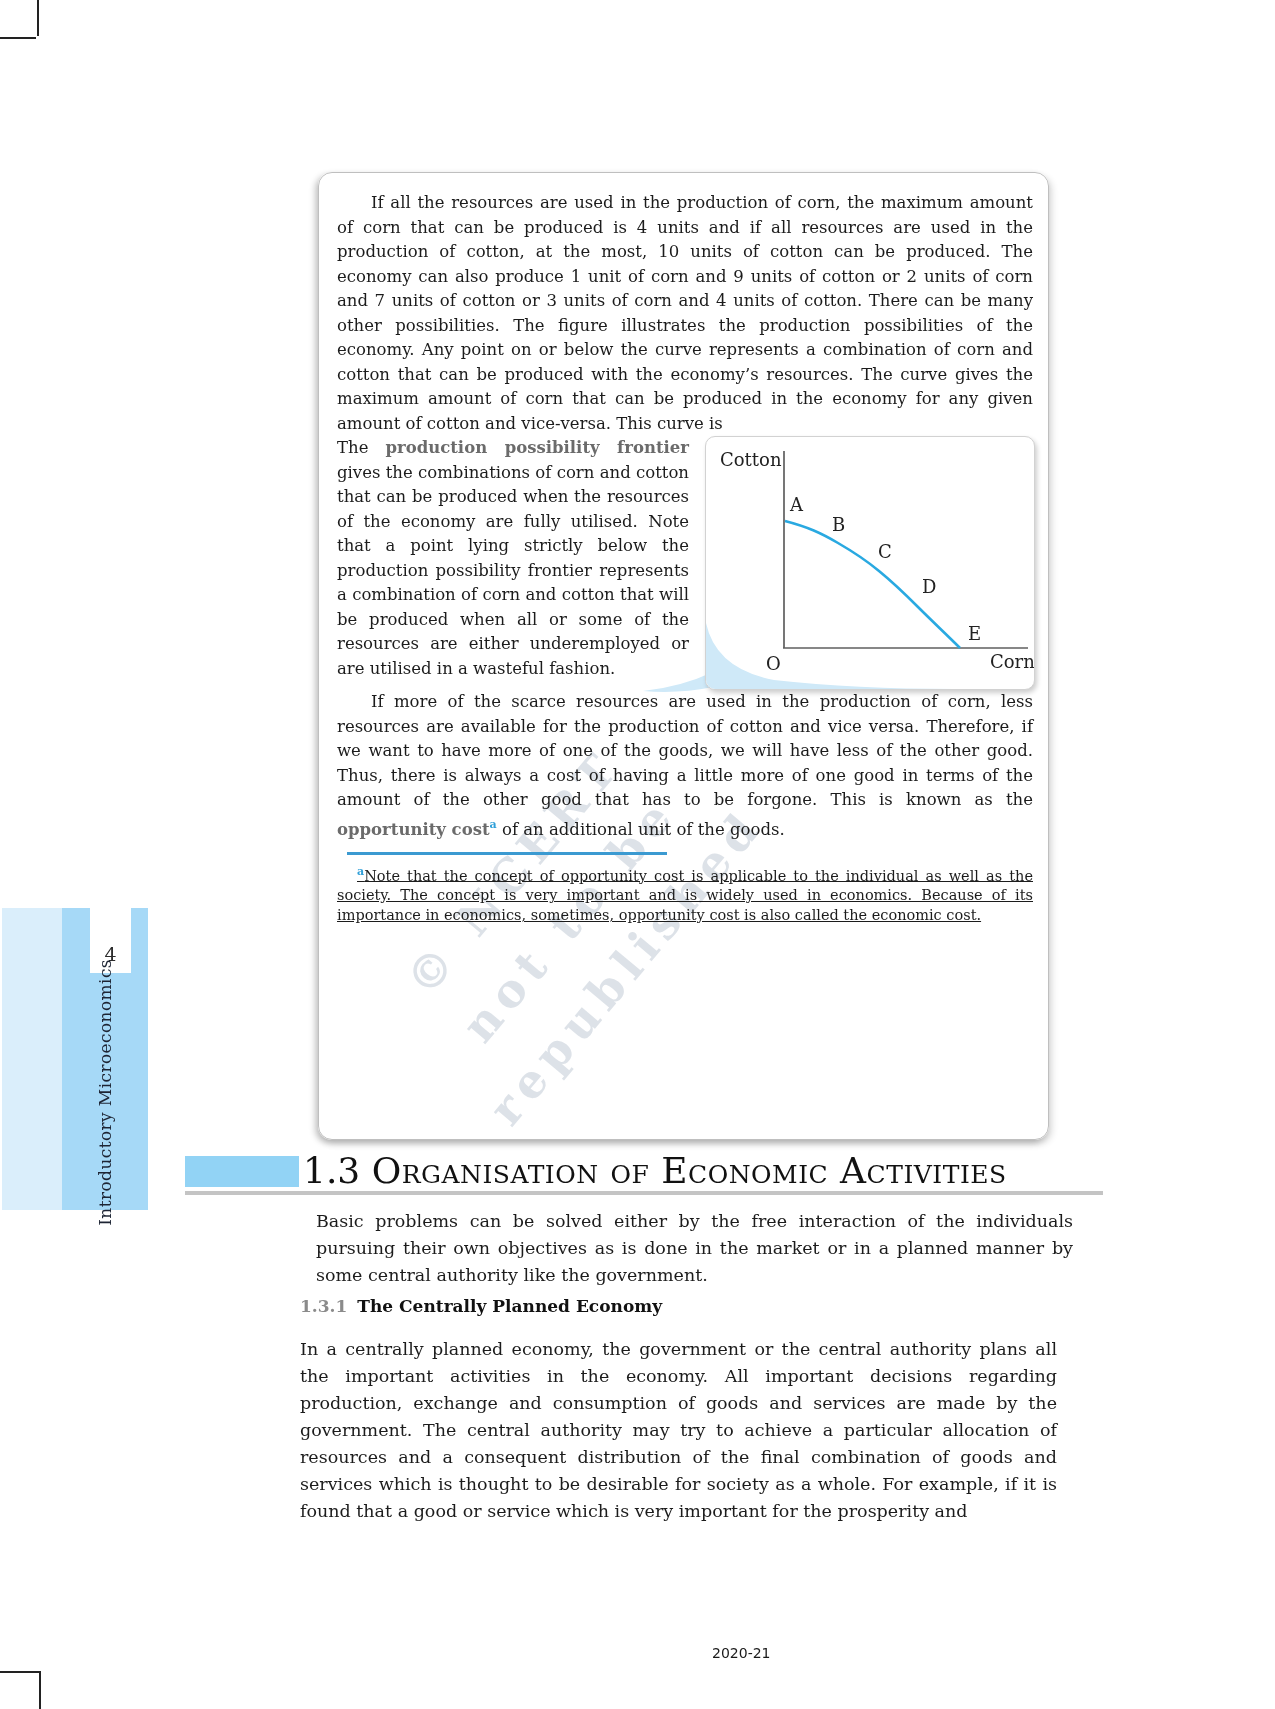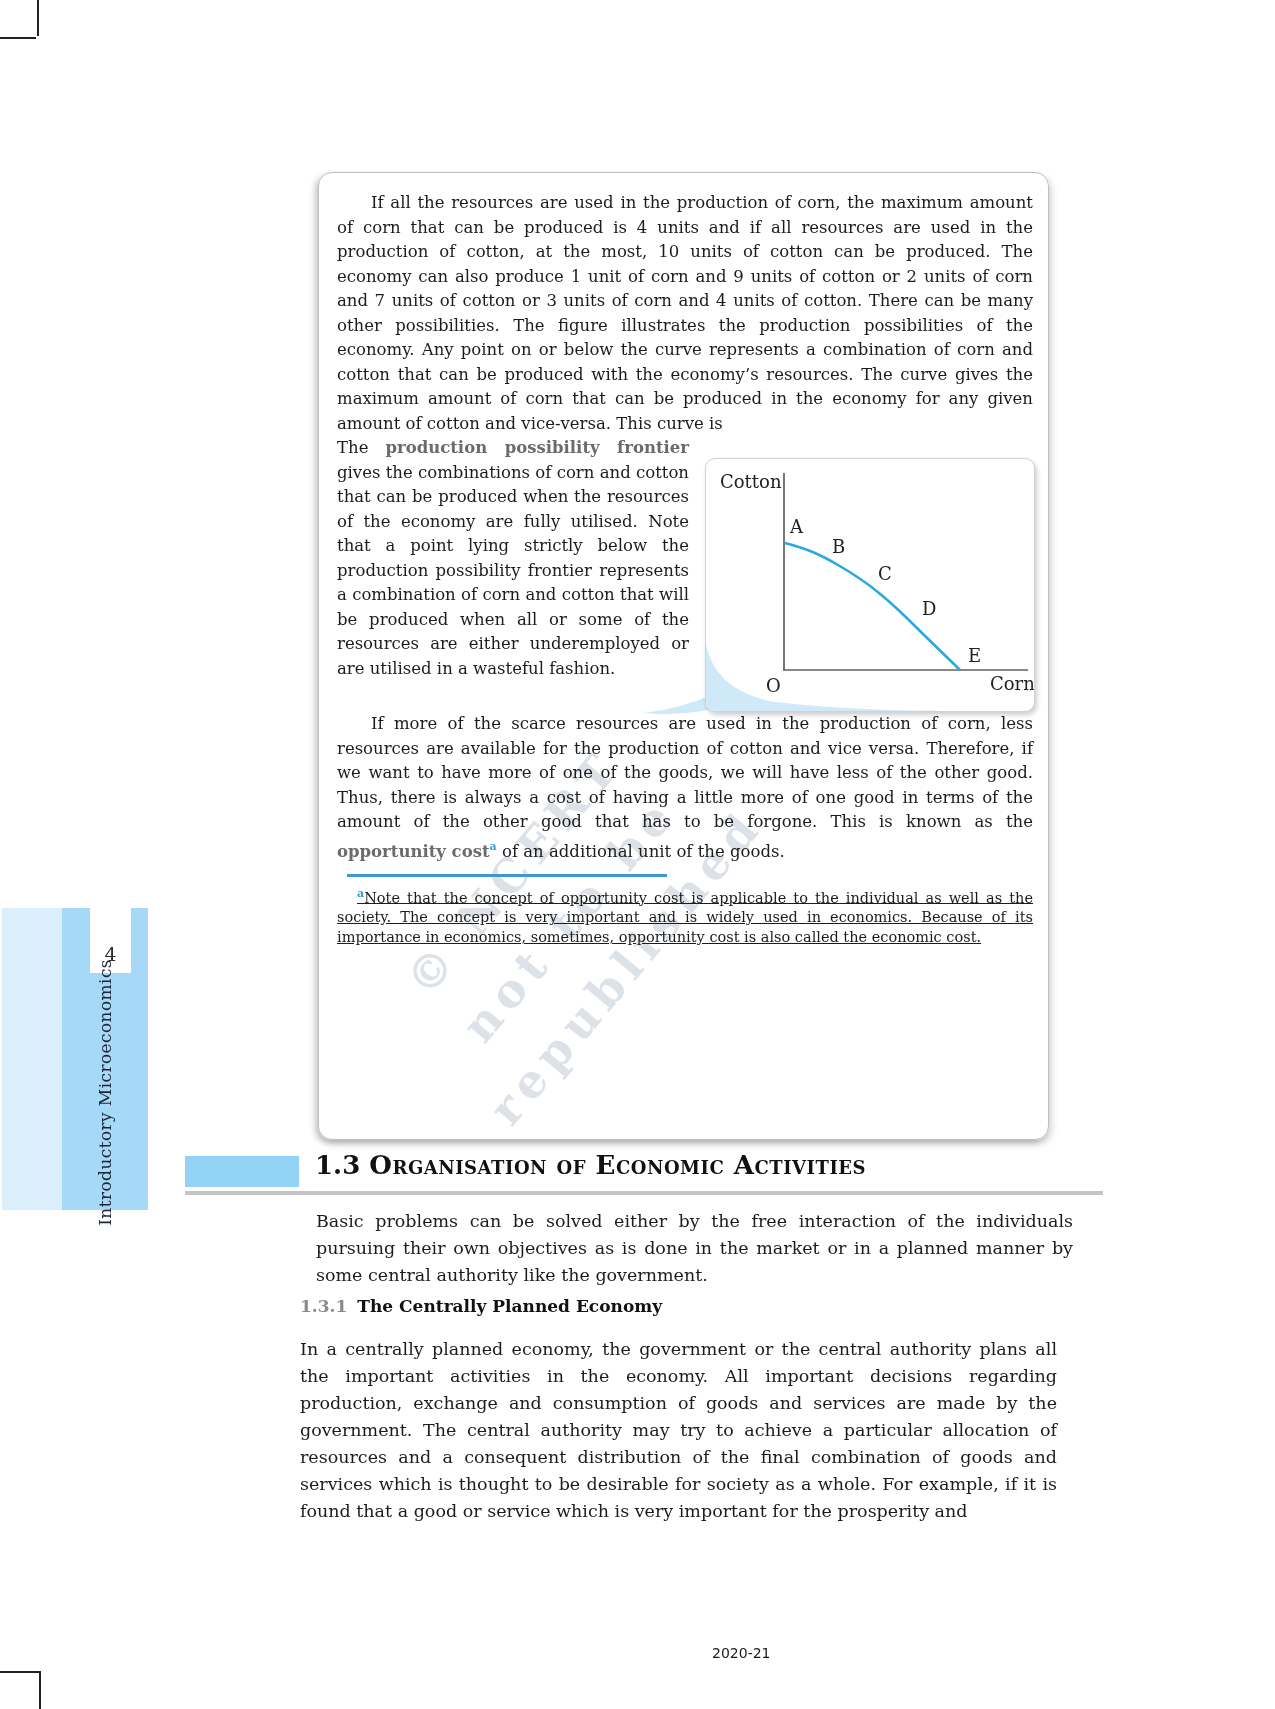--- a/index.html
+++ b/index.html
@@ -55,37 +55,37 @@
     overflow: hidden; z-index: 3; background: transparent;
   }
   .card p { text-align: justify; }
   .ind { text-indent: 34px; }
   b.term { color: #6b6b6b; font-weight: bold; }
   sup.fnmark { color: #2f9fd8; font-weight: bold; font-size: 11px; }
 
   .two-col { display: flex; gap: 16px; margin-top: 0; }
   .left-col { flex: 0 0 352px; width: 352px; }
 
-  .fig-wrap { flex: 1 1 auto; position: relative; margin-top: 22px; }
+  .fig-wrap { flex: 1 1 auto; position: relative; }
   .panel {
     position: relative; width: 330px; height: 254px; margin-left: 0;
     background: #ffffff; border: 1px solid #d2d2d2; border-radius: 10px;
     box-shadow: 2px 3px 5px rgba(0,0,0,0.20);
     overflow: hidden;
   }
   .panel svg { display: block; }
   .tail-svg { position: absolute; left: -62px; top: 234px; }
 
   .footnote { margin-top: 10px; font-size: 14.5px; line-height: 20px; }
   .fn-rule { width: 320px; height: 3px; background: #3b9ad1; margin: 0 0 7px 10px; }
   .footnote p { text-indent: 20px; text-decoration: underline; }
 
   
   .sec-blue { position: absolute; left: 185px; top: 1156px; width: 114px; height: 31px; background: #92d3f5; z-index: 3; }
-  .sec-title { position: absolute; left: 303px; top: 1150px; z-index: 3; font-weight: bold; color: #111; font-size: 26px; white-space: nowrap; margin-left: 12px; }
+  .sec-title { position: absolute; left: 303px; top: 1150px; z-index: 3; font-weight: normal; color: #111; font-size: 36px; white-space: nowrap; }
   .sec-title .sc { font-variant: small-caps; letter-spacing: 0.5px; }
   .sec-rule { position: absolute; left: 185px; top: 1191px; width: 918px; height: 4px; background: #c4c4c4; z-index: 3; }
 
   .p-basic { position: absolute; left: 316px; top: 1208px; width: 757px; font-size: 17.5px; line-height: 27px; text-align: justify; z-index: 3; }
 
   .subsec { position: absolute; left: 300px; top: 1296px; z-index: 3; font-size: 17px; font-weight: bold; color: #111; }
   .subsec .num { color: #8b8b8b; margin-right: 10px; }
 
   .p-planned { position: absolute; left: 300px; top: 1336px; width: 757px; font-size: 17.5px; line-height: 27px; text-align: justify; z-index: 3; }
 

